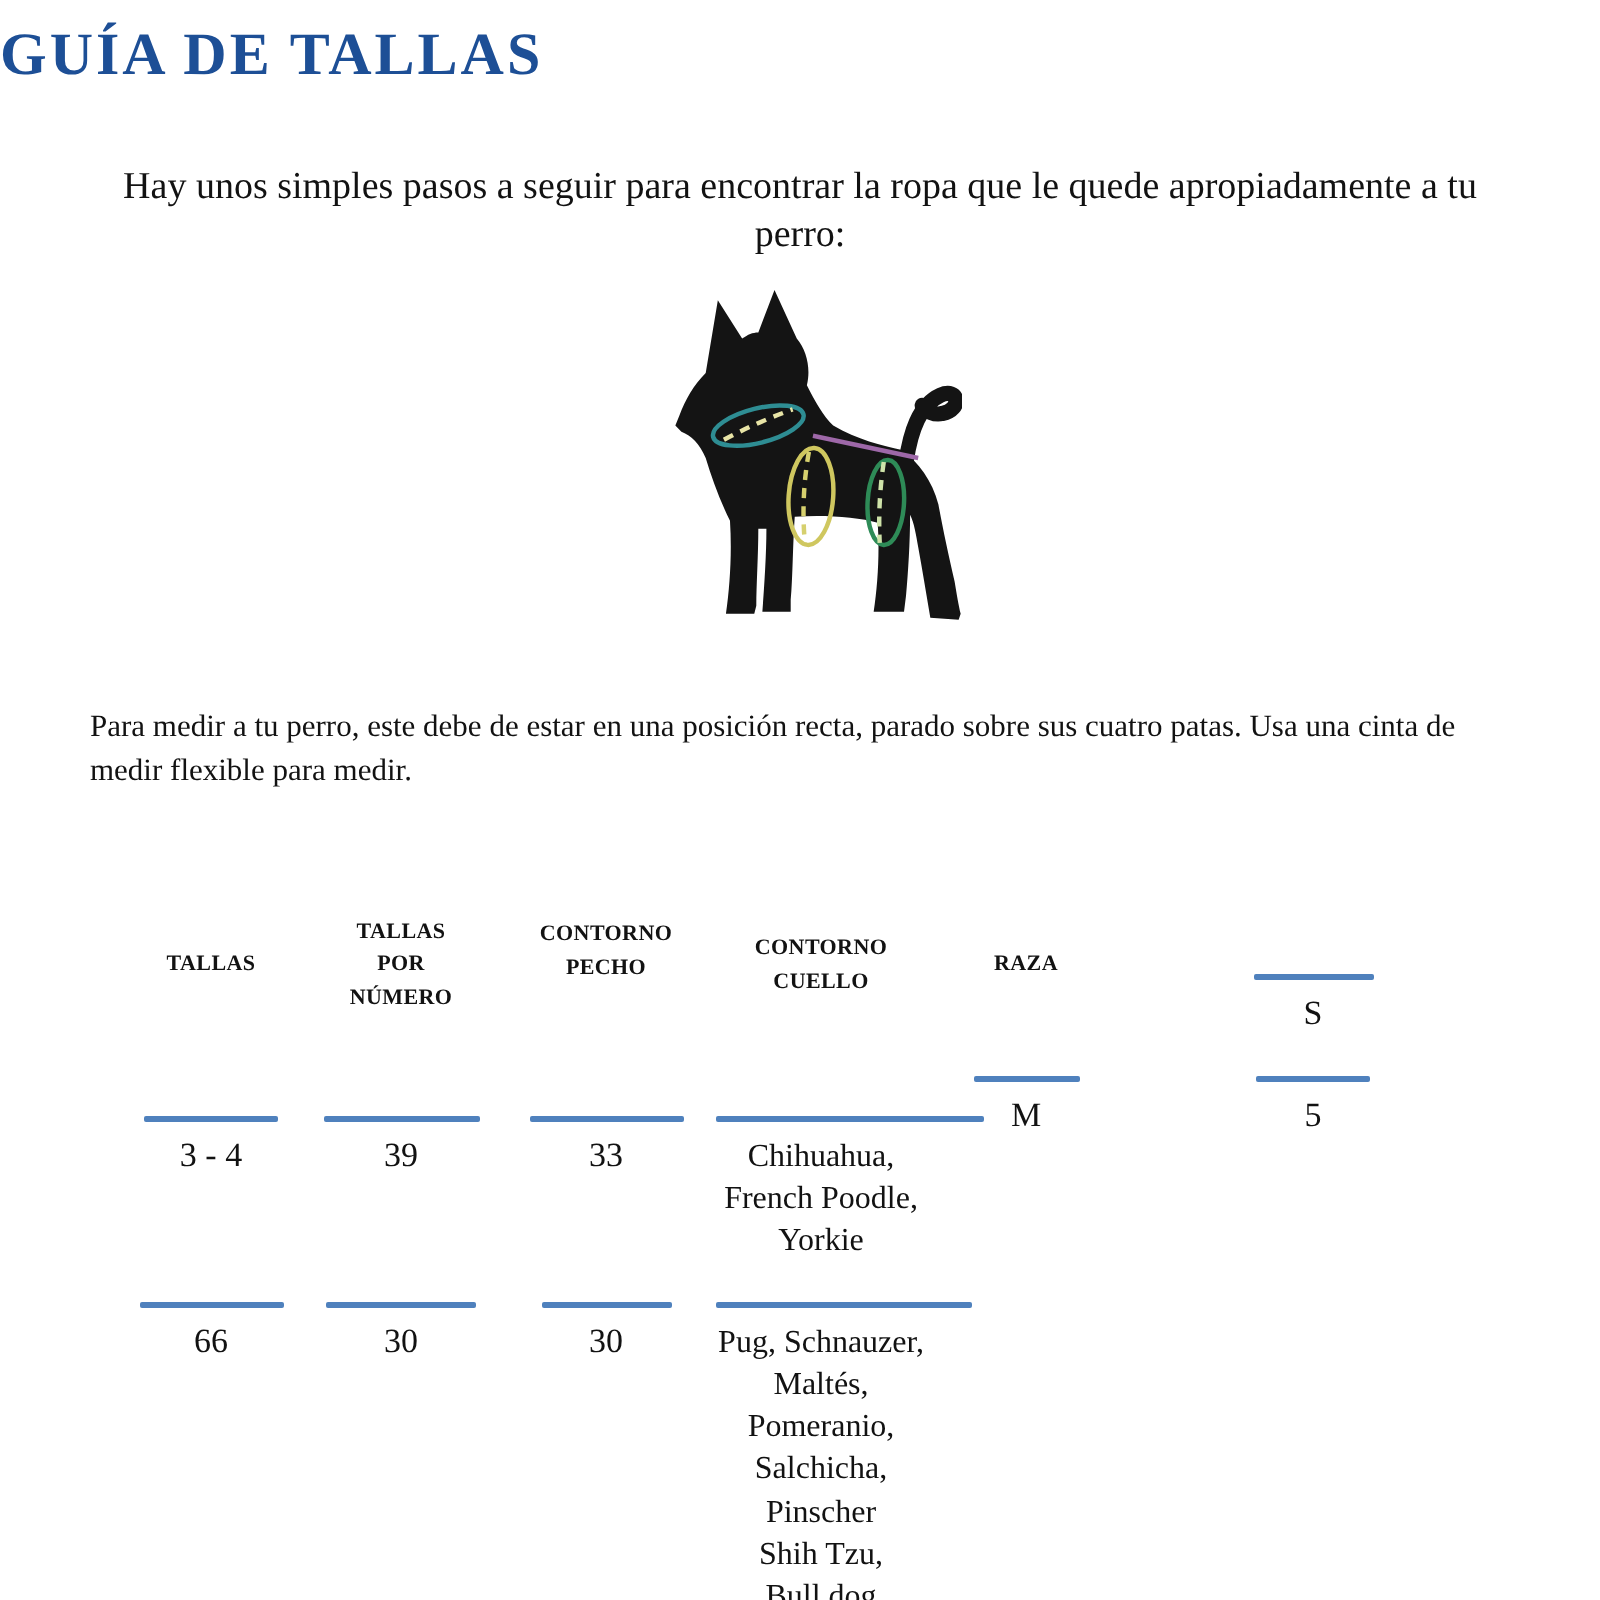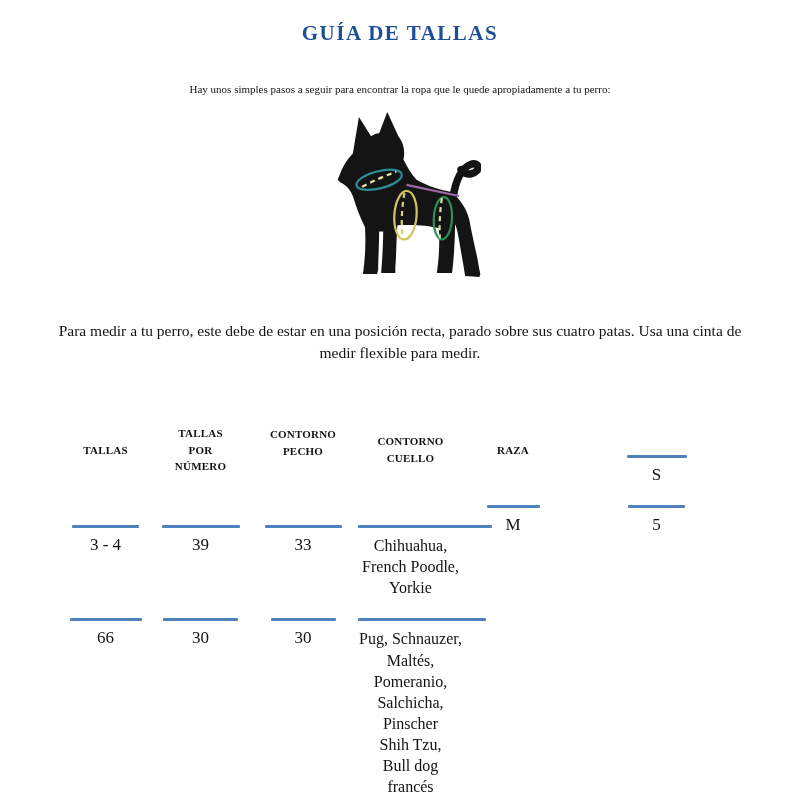--- a/index.html
+++ b/index.html
@@ -13,45 +13,45 @@
     --back-color:#9e68a8;
     --neck-dash-color:#e8e4a6;
     --chest-dash-color:#d6d06e;
     --waist-dash-color:#cfe3a9;
   }
   * { margin:0; padding:0; box-sizing:border-box; }
   html,body { width:800px; height:800px; background:#ffffff; overflow:hidden;
     font-family:"Liberation Serif","DejaVu Serif",serif; color:var(--text-color); }
 
   .page-title {
-    margin-top:21px; text-align:center;
-    font-size:21px; font-weight:bold; letter-spacing:1.5px;
+    margin-top:11px; text-align:left;
+    font-size:30px; font-weight:bold; letter-spacing:1.5px;
     color:var(--title-color);
   }
   .intro {
     margin:37px auto 0; width:720px; text-align:center;
-    font-size:11px; line-height:1.25;
+    font-size:19px; line-height:1.25;
   }
   .dog-wrap { margin-top:14px; display:flex; justify-content:center; }
   .dog-wrap svg { transform:translateX(8px); }
 
   .dog-body { fill:var(--dog-color); }
   .dog-tail { fill:none; stroke:var(--dog-color); stroke-width:7.5; stroke-linecap:round; }
   .m-ellipse { fill:none; stroke-width:2.2; }
   .m-neck  { stroke:var(--neck-color); }
   .m-chest { stroke:var(--chest-color); }
   .m-waist { stroke:var(--waist-color); }
   .m-back  { stroke:var(--back-color); stroke-width:2.2; }
   .m-dash  { fill:none; stroke-width:2.2; stroke-dasharray:5 4; }
   .m-neck-d  { stroke:var(--neck-dash-color); }
   .m-chest-d { stroke:var(--chest-dash-color); }
   .m-waist-d { stroke:var(--waist-dash-color); }
 
   .instructions {
-    margin:37px auto 0; width:710px; text-align:center;
+    margin:37px auto 0; width:710px; text-align:left;
     font-size:15.5px; line-height:1.45;
   }
 
   .size-table {
     margin:50px 0 0 58px; width:692px;
     display:grid;
     grid-template-columns:95px 95px 110px 105px 100px 187px;
   }
   .hcell {
     min-height:62px; display:flex; align-items:center; justify-content:center;

